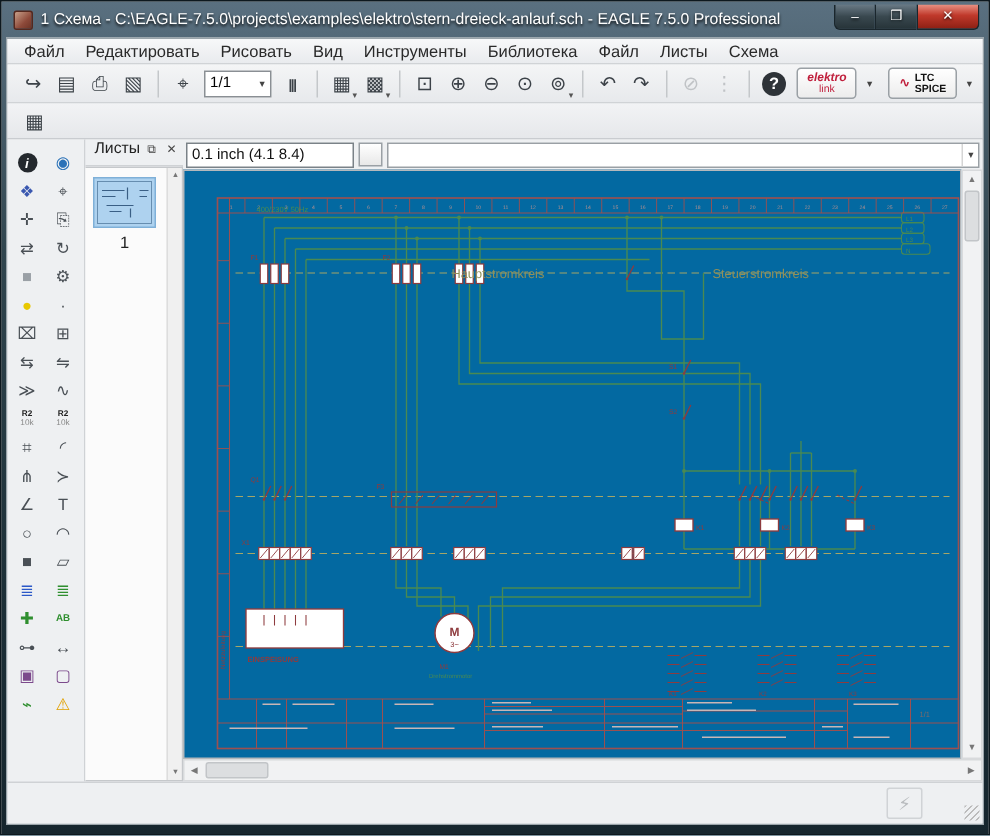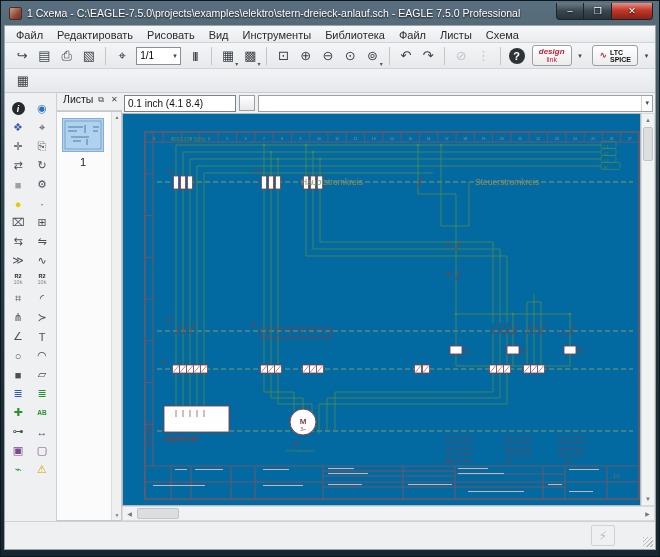--- a/index.html
+++ b/index.html
@@ -209,21 +209,21 @@
           <span class="g">⊘</span>
         </div>
         <div class="tb-btn disabled">
           <span class="g">⋮</span>
         </div>
         <div class="tb-sep"></div>
         <div class="tb-btn darkc">
           <span class="g">?</span>
         </div>
         <div class="brand-btn">
-          <span class="r1">design</span>
+          <span class="r1">elektro</span>
           <span class="r2">link</span>
         </div>
         <div class="brand-dd">▾</div>
         <div class="brand-btn ltc">
           <span class="ltc-logo">∿</span>
           <span style="display:flex;flex-direction:column;line-height:1;">
             <span class="r1">LTC</span>
             <span class="r2">SPICE</span>
           </span>
         </div>

